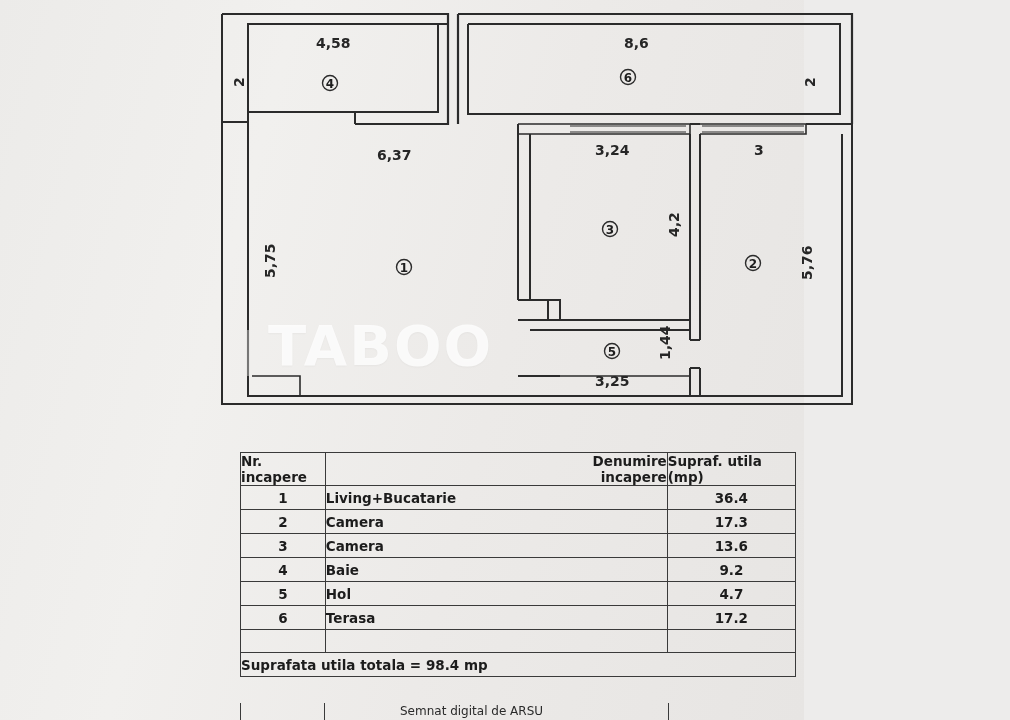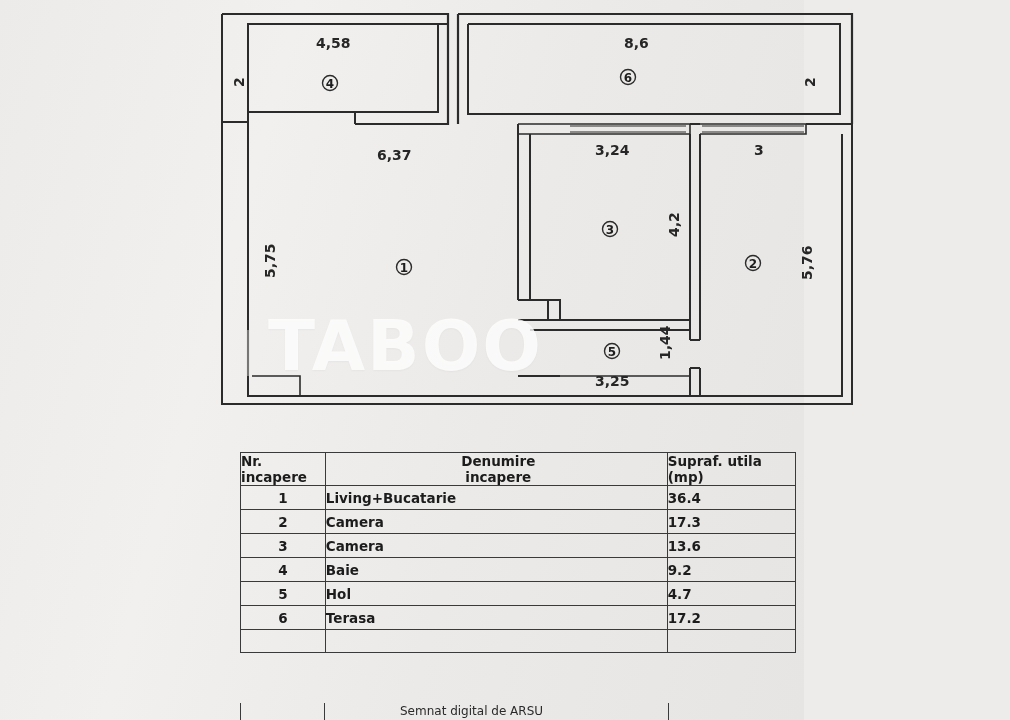--- a/index.html
+++ b/index.html
@@ -44,21 +44,21 @@
   }
 
   
   #watermark {
     position: absolute;
     left: 268px;
     top: 296px;
     width: 500px;
     height: 100px;
     font-family: "DejaVu Sans", sans-serif;
-    font-size: 69px;
+    font-size: 56px;
     font-weight: bold;
     letter-spacing: 2px;
     color: rgba(255,255,255,0.80);
     text-shadow: 0 1px 2px rgba(0,0,0,0.035);
     line-height: 100px;
     white-space: nowrap;
     pointer-events: none;
     user-select: none;
   }
 
@@ -81,42 +81,42 @@
     color: #1c1c1c;
   }
   .th-cell {
     font-size: 13.5px;
     font-weight: bold;
     text-align: left;
     line-height: 16px;
     padding: 6px 2px 7px 2px;
   }
   .th-cell.left {
-    text-align: center;
+    text-align: right;
     padding-left: 4px;
   }
   .c-nr {
     width: 84px;
     text-align: center;
     font-size: 13.5px;
     font-weight: bold;
     height: 23px;
   }
   .c-name {
     width: 343px;
     text-align: left;
     padding-left: 10px;
     font-size: 13.5px;
     font-weight: bold;
     height: 23px;
     margin-left: 18px;
   }
   .c-area {
     width: 128px;
-    text-align: left;
+    text-align: center;
     font-size: 13.5px;
     font-weight: bold;
     height: 23px;
   }
   .total-row td {
     text-align: left;
     padding-left: 10px;
     font-size: 13.5px;
     font-weight: bold;
     height: 23px;
@@ -314,20 +314,23 @@
           <td class="c-name">Terasa</td>
           <td class="c-area">17.2</td>
         </tr>
 
         <tr class="empty-row">
           <td class="c-nr">&nbsp;</td>
           <td class="c-name">&nbsp;</td>
           <td class="c-area">&nbsp;</td>
         </tr>
 
+        <tr class="total-row">
+          <td colspan="3">Suprafata utila totala = 98.4 mp</td>
+        </tr>
       </tbody>
     </table>
   </div>
 
   <div id="signature">
     <div class="leftcell"></div>
     <div class="sigbox"></div>
     <div class="rightcell"></div>
     <div class="sigtext">Semnat digital de ARSU</div>
   </div>

